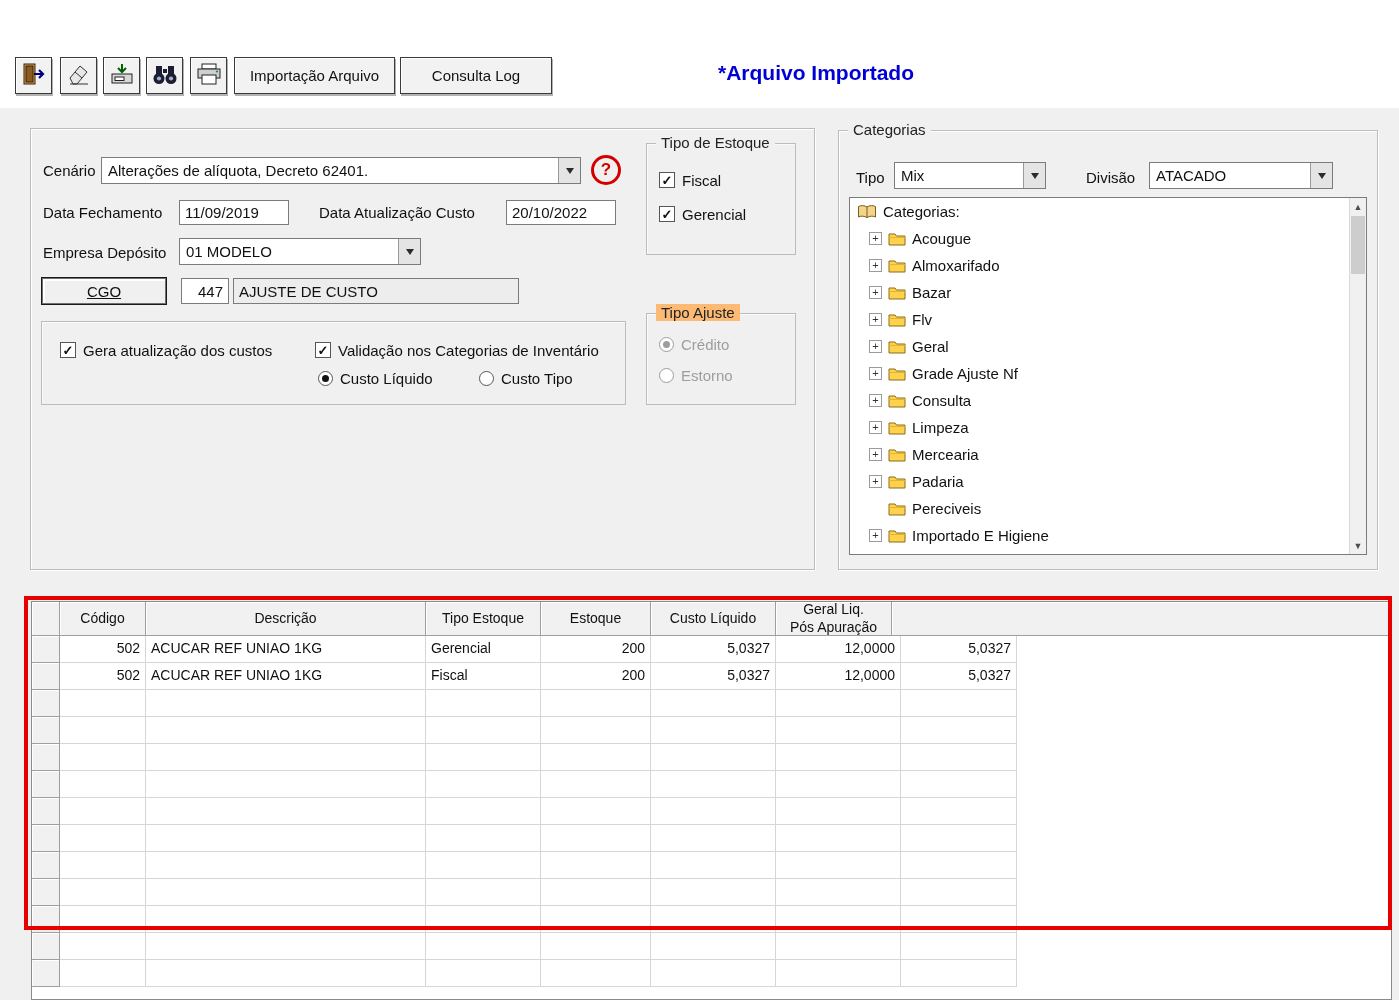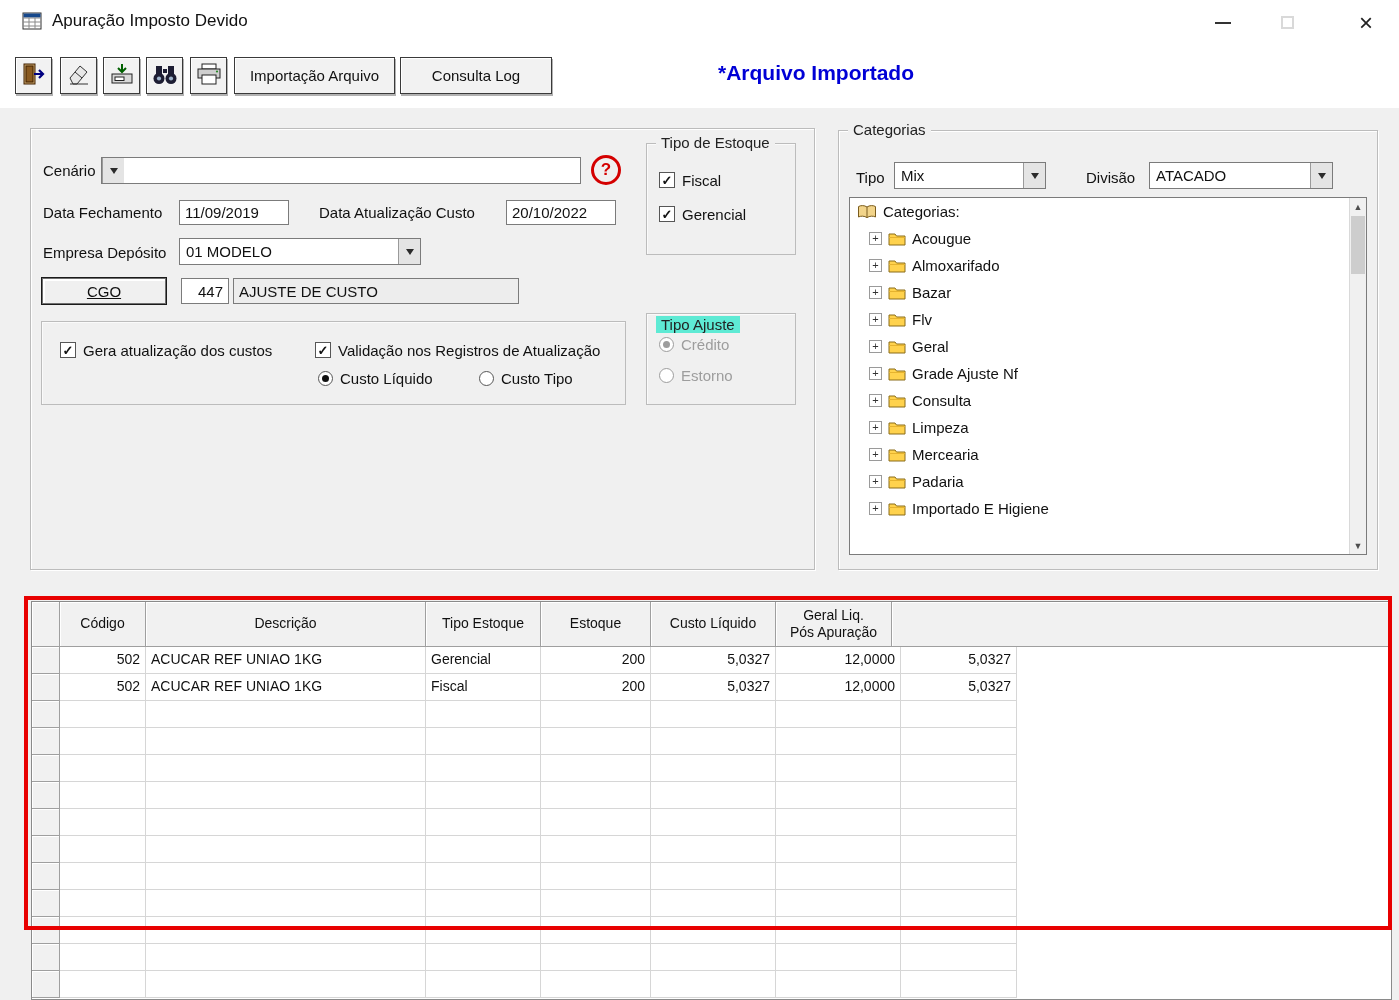--- a/index.html
+++ b/index.html
@@ -66,55 +66,38 @@
   .tree-folder { margin-left:6px; flex:0 0 auto; display:flex; }
   .tree-label { margin-left:6px; font-size:15px; white-space:nowrap; }
   .tree-root-icon { margin-left:7px; display:flex; }
   .scrollbar { position:absolute; top:0; right:0; bottom:0; width:17px; background:#f0f0f0; border-left:1px solid #d9d9d9; }
   .sb-btn { position:absolute; left:0; width:16px; height:17px; background:#f0f0f0; display:flex; align-items:center; justify-content:center;
             font-size:9px; color:#4d4d4d; }
   .sb-thumb { position:absolute; left:1px; width:14px; background:#cdcdcd; }
 
   
   .grid { position:absolute; left:31px; top:601px; width:1361px; height:399px; background:#fff; border:1px solid #8a8a8a; overflow:hidden; }
-  .grid-header { display:flex; height:45px;justify-content:center; }
+  .grid-header { display:flex; height:34px;justify-content:center; }
   .gh-cell { background:#f1f1f1; border-right:1px solid #9f9f9f; border-bottom:1px solid #9f9f9f; box-shadow:inset 1px 1px 0 #fff;
              display:flex; align-items:center; justify-content:center; text-align:center; font-size:14px; color:#111;
              white-space:pre-line; line-height:1.25; flex:0 0 auto; }
   .gh-cell.filler { flex:1 1 auto; border-right:none; }
   .g-row { display:flex; height:27px; }
   .g-cell { border-right:1px solid #d6d6d6; border-bottom:1px solid #d6d6d6; font-size:14px; padding:0 5px;
             line-height:25px; flex:0 0 auto; overflow:hidden; white-space:nowrap; }
   .g-cell.selector { background:#f1f1f1; border-right:1px solid #9f9f9f; border-bottom:1px solid #9f9f9f; box-shadow:inset 1px 1px 0 #fff; padding:0; }
   .g-cell.filler { flex:1 1 auto; border:none; background:#fff; }
 
   .annotation { position:absolute; left:24px; top:596px; width:1368px; height:334px; border:4px solid #e80000; z-index:40; pointer-events:none; }
 </style>
 </head>
 <body>
 
 <div class="window">
 
-  <div class="titlebar">
-    <span class="app-icon">
-      <svg width="22" height="22" viewBox="0 0 22 22">
-        <rect x="2" y="3" width="18" height="16" fill="#ffffff" stroke="#333"></rect>
-        <rect x="2.5" y="3.5" width="17" height="4" fill="#16488c"></rect>
-        <path d="M2 8 h18 M2 12 h18 M2 16 h18 M8 8 v11 M14 8 v11" stroke="#8a8a8a" fill="none"></path>
-      </svg>
-    </span>
-    <span class="title">Apuração Imposto Devido</span>
-    <span class="win-btn min">
-        <span class="min-glyph"></span>
-      </span>
-    <span class="win-btn max">
-        <span class="max-glyph"></span>
-      </span>
-    <span class="win-btn close">×</span>
-  </div>
 
   <div class="tool-btn" style="left:15px; width:37px;">
     <span>
       <svg width="26" height="24" viewBox="0 0 26 24">
         <rect x="3" y="2" width="11" height="20" fill="#caa469" stroke="#402000"></rect>
         <rect x="5" y="4" width="7" height="16" fill="#8a5a20" stroke="#402000"></rect>
         <path d="M13 12 h8 M18 8 l4 4 -4 4" stroke="#000080" stroke-width="2.2" fill="none"></path>
       </svg>
     </span>
   </div>
@@ -166,20 +149,21 @@
     <span>Consulta Log</span>
   </div>
   <div class="status-text" style="color:#0000d6;">*Arquivo Importado</div>
 
   <div class="client"></div>
 
   <div class="groupbox" style="left:30px; top:128px; width:785px; height:442px;">
 
     <span class="lbl" style="left:12px; top:33px;">Cenário</span>
     <div class="combo" style="left:70px; top:28px; width:480px; height:27px;">
+      <span class="combo-text">Alterações de alíquota, Decreto 62401.</span>
       <span class="combo-btn"></span>
     </div>
     <div class="help-btn" style="left:560px; top:26px;">?</div>
 
     <span class="lbl" style="left:12px; top:75px;">Data Fechamento</span>
     <input class="field" style="left: 148px; top: 71px; width: 110px; height: 25px;" value="11/09/2019">
 
     <span class="lbl" style="left:288px; top:75px;">Data Atualização Custo</span>
     <input class="field" style="left: 475px; top: 71px; width: 110px; height: 25px;" value="20/10/2022">
 
@@ -195,21 +179,21 @@
     <input class="field num" style="left: 150px; top: 149px; width: 48px; height: 26px;" value="447">
     <input class="field readonly" style="left: 202px; top: 149px; width: 286px; height: 26px;" value="AJUSTE DE CUSTO">
 
     <div class="groupbox" style="left:10px; top:192px; width:585px; height:84px; box-shadow:inset 1px 1px 0 #fafafa;">
       <label class="cb" style="left:18px; top:18px;">
         <span class="cb-box">✓</span>
         <span class="opt-label">Gera atualização dos custos</span>
       </label>
       <label class="cb" style="left:273px; top:18px;">
         <span class="cb-box">✓</span>
-        <span class="opt-label">Validação nos Registros de Atualização</span>
+        <span class="opt-label">Validação nos Categorias de Inventário</span>
       </label>
       <label class="rb" style="left:276px; top:46px;">
         <span class="rb-circle">
             <span class="rb-dot"></span>
           </span>
         <span class="opt-label">Custo Líquido</span>
       </label>
       <label class="rb" style="left:437px; top:46px;">
         <span class="rb-circle"></span>
         <span class="opt-label">Custo Tipo</span>
@@ -222,21 +206,21 @@
         <span class="cb-box">✓</span>
         <span class="opt-label">Fiscal</span>
       </label>
       <label class="cb" style="left:12px; top:60px;">
         <span class="cb-box">✓</span>
         <span class="opt-label">Gerencial</span>
       </label>
     </div>
 
     <div class="groupbox disabled-grp" style="left:615px; top:184px; width:150px; height:92px; box-shadow:inset 1px 1px 0 #fafafa;">
-      <span class="legend" style="background:#5eead4;margin-top:12px;">Tipo Ajuste</span>
+      <span class="legend" style="background:#fdba74;">Tipo Ajuste</span>
       <label class="rb" style="left:12px; top:20px;">
         <span class="rb-circle">
             <span class="rb-dot"></span>
           </span>
         <span class="opt-label">Crédito</span>
       </label>
       <label class="rb" style="left:12px; top:51px;">
         <span class="rb-circle"></span>
         <span class="opt-label">Estorno</span>
       </label>
@@ -362,20 +346,30 @@
           </div>
           <div class="tree-row">
             <span class="tree-plus">+</span>
             <span class="tree-folder">
               <svg width="18" height="14" viewBox="0 0 18 14">
                 <path d="M1 4 L1 2 L7 2 L8.5 4 L17 4 L17 13 L1 13 Z" fill="#ffd24d" stroke="#8a6d1a"></path>
                 <path d="M1 5.5 L17 5.5" stroke="#e6b32e"></path>
               </svg>
             </span>
             <span class="tree-label">Padaria</span>
+          </div>
+          <div class="tree-row">
+            <span class="tree-plus" style="visibility: hidden;"></span>
+            <span class="tree-folder">
+              <svg width="18" height="14" viewBox="0 0 18 14">
+                <path d="M1 4 L1 2 L7 2 L8.5 4 L17 4 L17 13 L1 13 Z" fill="#ffd24d" stroke="#8a6d1a"></path>
+                <path d="M1 5.5 L17 5.5" stroke="#e6b32e"></path>
+              </svg>
+            </span>
+            <span class="tree-label">Pereciveis</span>
           </div>
           <div class="tree-row">
             <span class="tree-plus">+</span>
             <span class="tree-folder">
               <svg width="18" height="14" viewBox="0 0 18 14">
                 <path d="M1 4 L1 2 L7 2 L8.5 4 L17 4 L17 13 L1 13 Z" fill="#ffd24d" stroke="#8a6d1a"></path>
                 <path d="M1 5.5 L17 5.5" stroke="#e6b32e"></path>
               </svg>
             </span>
             <span class="tree-label">Importado E Higiene</span>

